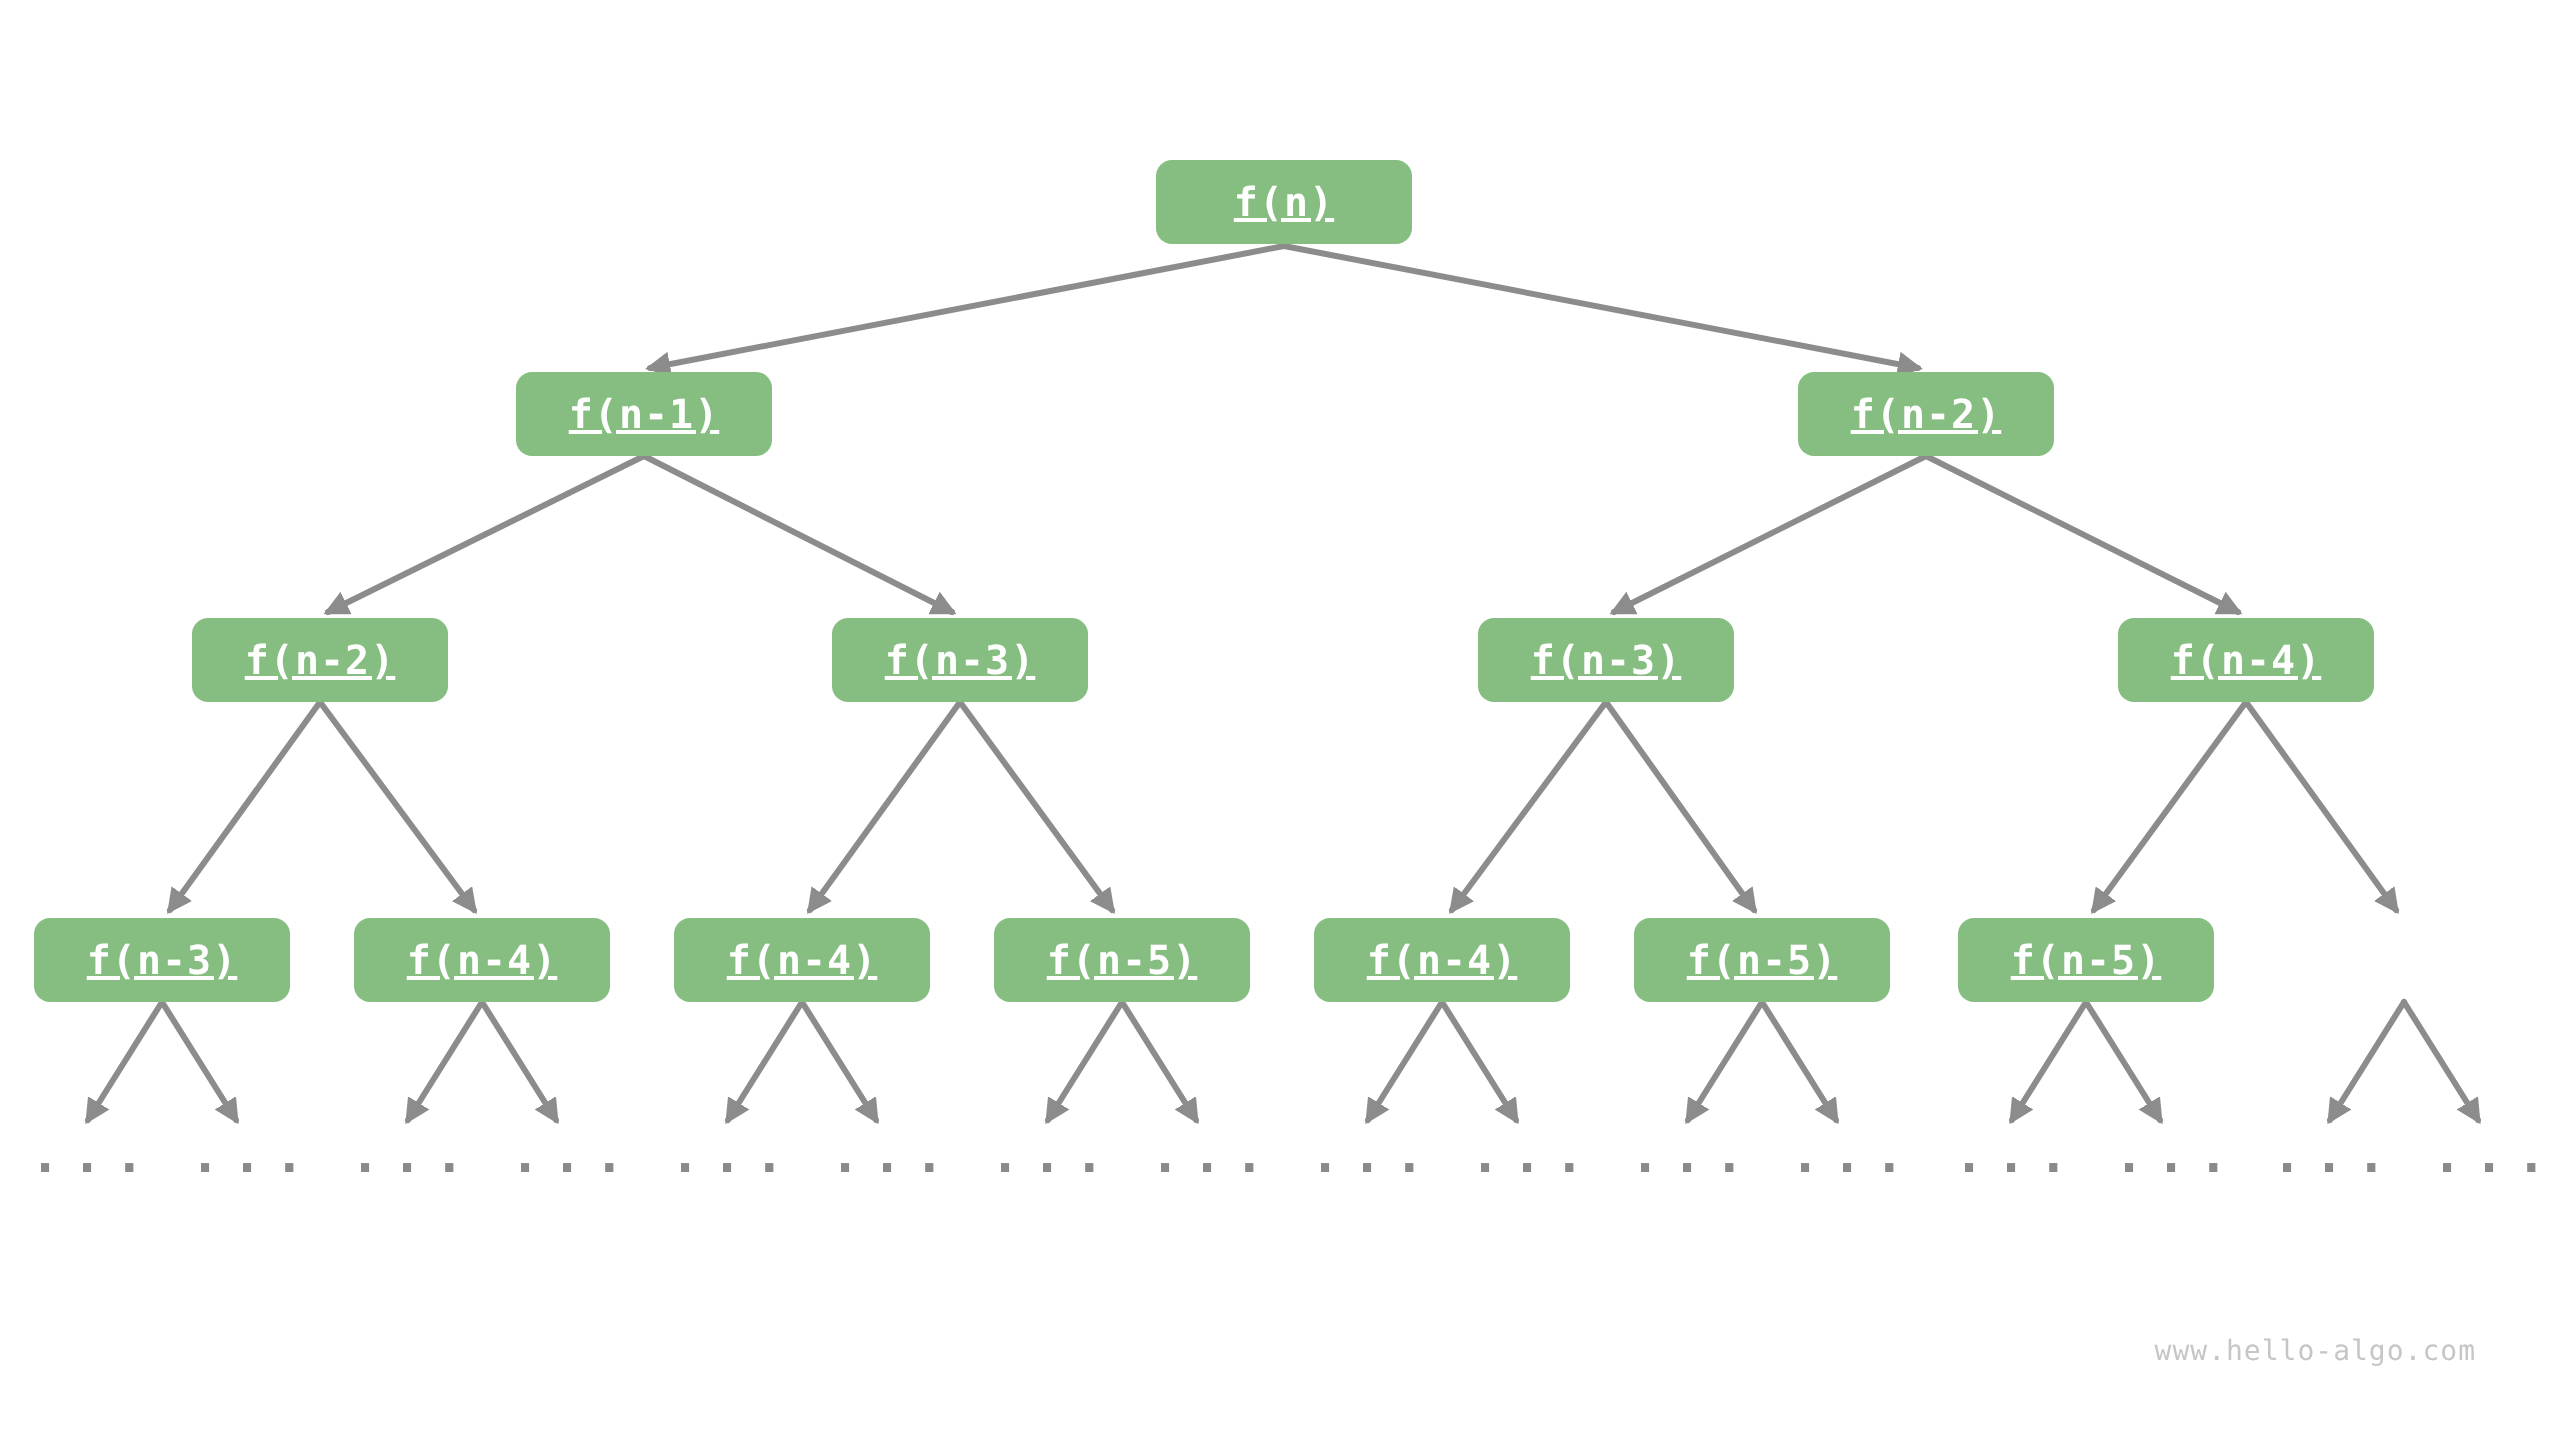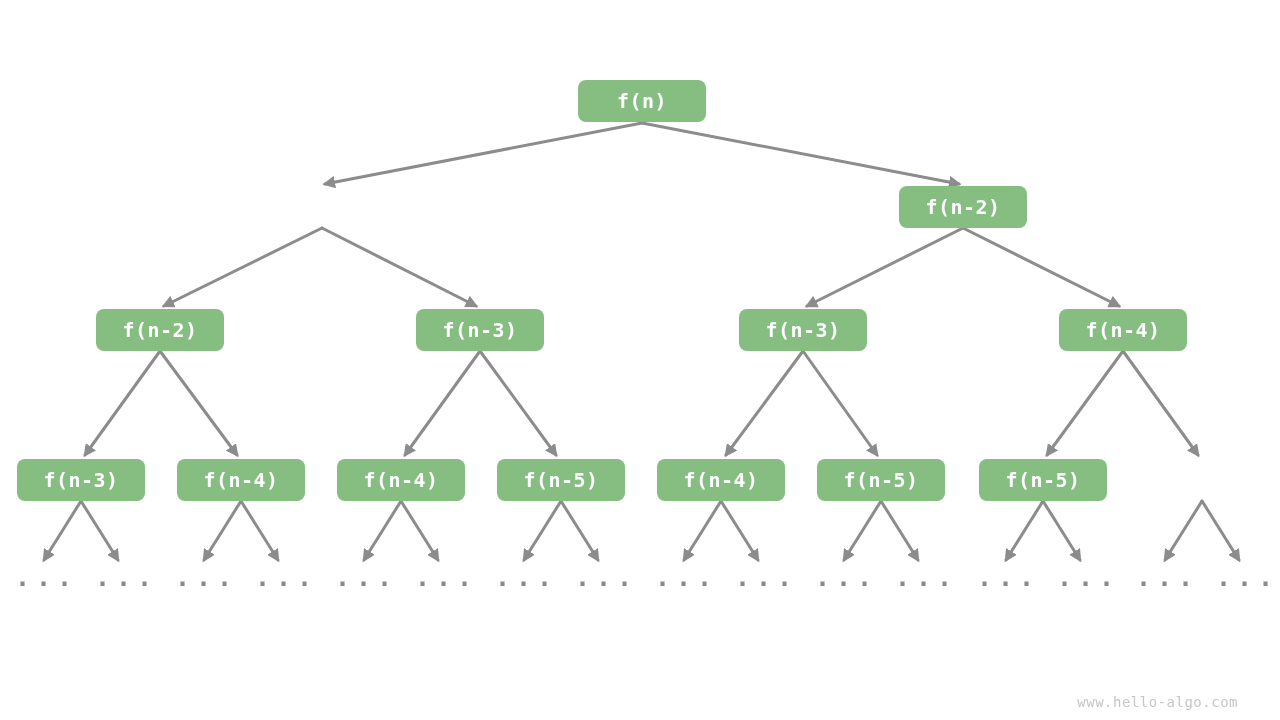--- a/index.html
+++ b/index.html
@@ -18,28 +18,29 @@
   }
   .edges{position:absolute;left:0;top:0;width:1280px;height:720px;}
   .edge-line{stroke:var(--edge);stroke-width:3;stroke-linecap:round;fill:none;}
   .arrowhead{fill:var(--edge);}
   .node{
     position:absolute;width:128px;height:42px;
     background:var(--node-fill);border-radius:8px;
     color:var(--node-text);font-weight:bold;font-size:20px;letter-spacing:.5px;
     display:flex;align-items:center;justify-content:center;
     box-sizing:border-box;
+    text-decoration:underline;
   }
   .dots{
     position:absolute;width:64px;height:32px;line-height:28px;
     text-align:center;color:var(--ellipsis);
     font-size:25px;font-weight:bold;letter-spacing:6px;text-indent:6px;
   }
   .watermark{
-    position:absolute;right:42px;bottom:10px;
+    position:absolute;right:42px;bottom:36px;
     color:var(--watermark);font-size:14px;letter-spacing:.5px;
   }
 </style>
 </head>
 <body>
 
 <div class="canvas">
 
   <svg class="edges" width="1280" height="720" viewBox="0 0 1280 720" xmlns="http://www.w3.org/2000/svg">
     <defs>
@@ -78,20 +79,21 @@
     <line class="edge-line" x1="881" y1="501" x2="844" y2="560" marker-end="url(#arrow)"></line>
     <line class="edge-line" x1="881" y1="501" x2="918" y2="560" marker-end="url(#arrow)"></line>
     <line class="edge-line" x1="1043" y1="501" x2="1006" y2="560" marker-end="url(#arrow)"></line>
     <line class="edge-line" x1="1043" y1="501" x2="1080" y2="560" marker-end="url(#arrow)"></line>
     <line class="edge-line" x1="1202" y1="501" x2="1165" y2="560" marker-end="url(#arrow)"></line>
     <line class="edge-line" x1="1202" y1="501" x2="1239" y2="560" marker-end="url(#arrow)"></line>
   </svg>
 
   <div class="node" style="left:578px;top:80px">f(n)</div>
 
+  <div class="node" style="left:258px;top:186px">f(n-1)</div>
   <div class="node" style="left:899px;top:186px">f(n-2)</div>
 
   <div class="node" style="left:96px;top:309px">f(n-2)</div>
   <div class="node" style="left:416px;top:309px">f(n-3)</div>
   <div class="node" style="left:739px;top:309px">f(n-3)</div>
   <div class="node" style="left:1059px;top:309px">f(n-4)</div>
 
   <div class="node" style="left:17px;top:459px">f(n-3)</div>
   <div class="node" style="left:177px;top:459px">f(n-4)</div>
   <div class="node" style="left:337px;top:459px">f(n-4)</div>

